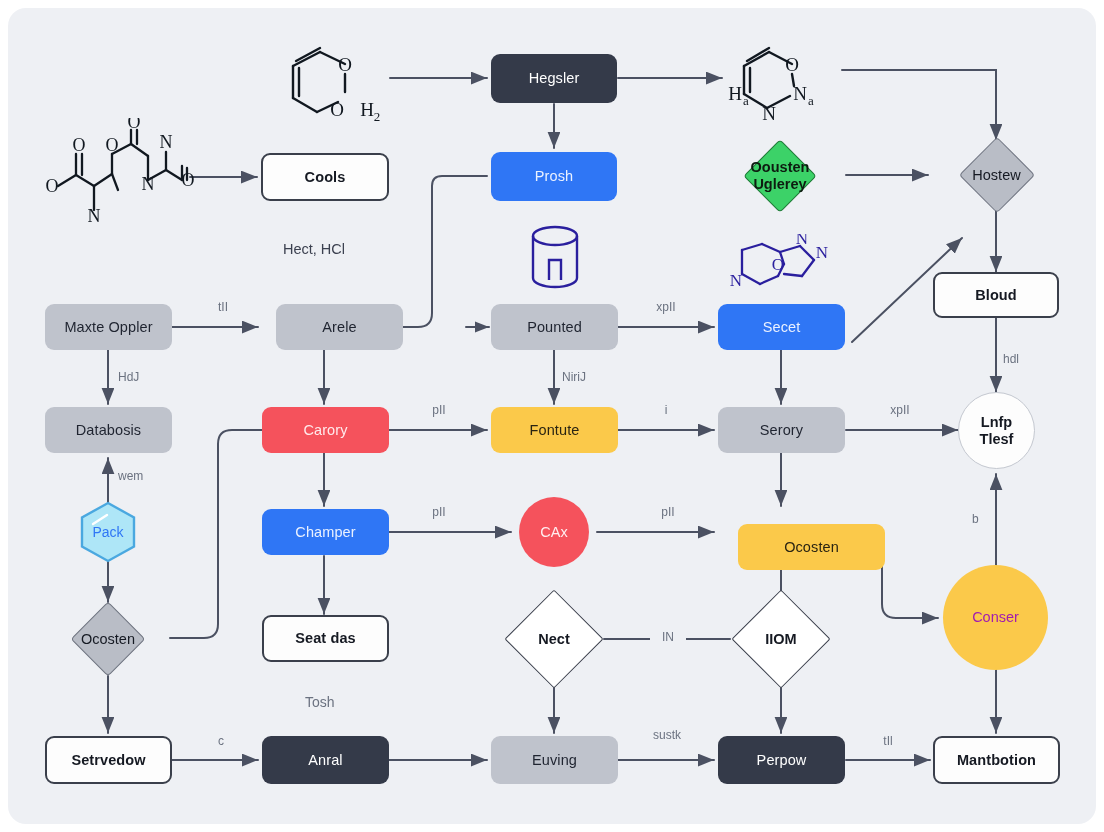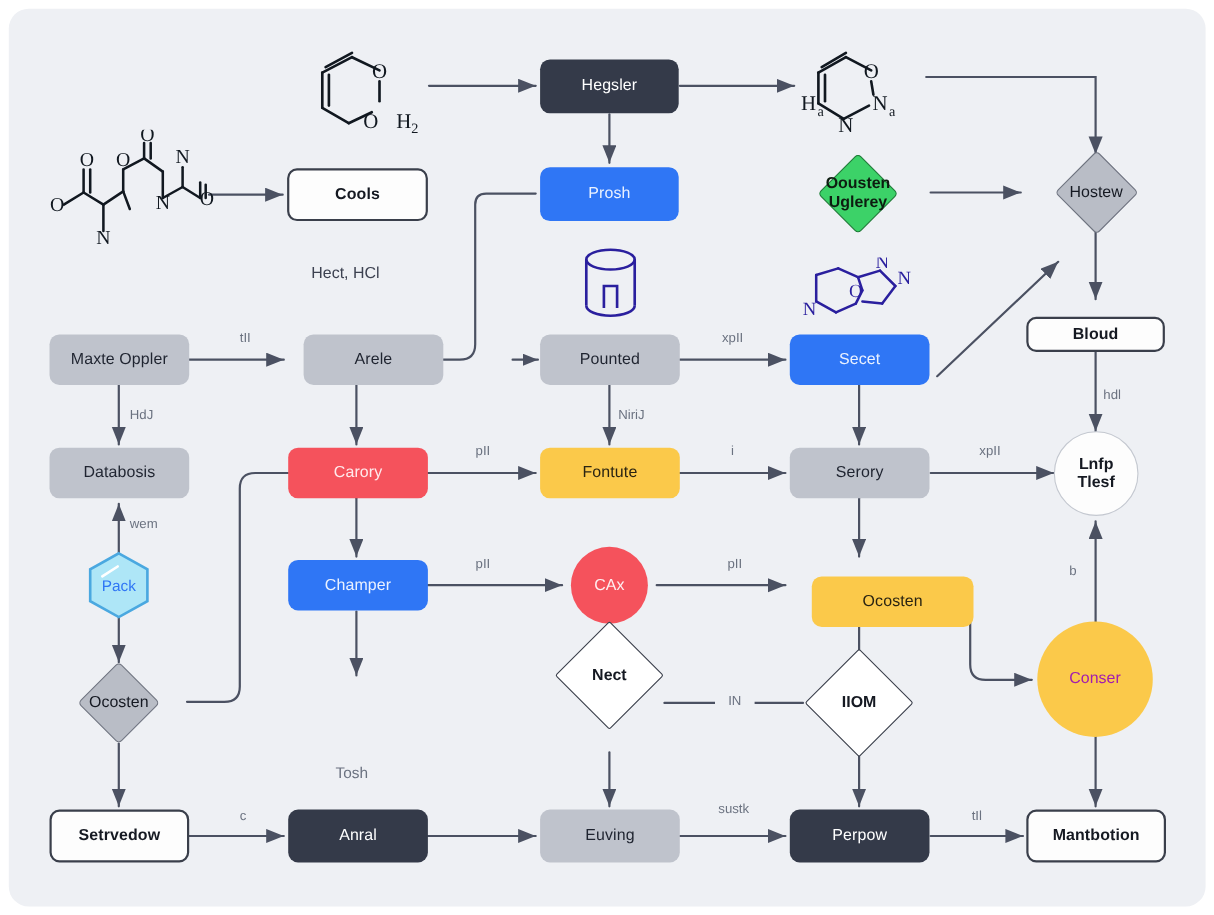--- a/index.html
+++ b/index.html
@@ -338,21 +338,21 @@
   </div>
 
   <div class="diamond green" style="left:712px; top:140px; width:136px; height:72px;">
     <div class="shape" style="width:52px; height:52px;"></div>
     <div class="dlabel" style="flex-direction:column;">
       <span>Oousten</span>
       <span>Uglerey</span>
     </div>
   </div>
 
-  <div class="node rect white" style="left:933px; top:272px; width:126px; height:32px;margin-top:16px;">
+  <div class="node rect white" style="left:933px; top:272px; width:126px; height:46px;">
     <span>Bloud</span>
   </div>
 
   <div class="node rect grey" style="left:45px; top:304px; width:127px; height:46px;">
     <span>Maxte Oppler</span>
   </div>
 
   <div class="node rect grey" style="left:276px; top:304px; width:127px; height:46px;">
     <span>Arele</span>
   </div>
@@ -408,22 +408,25 @@
 
   <div class="circle amber" style="left:943px; top:565px; width:105px; height:105px;">
     <span>Conser</span>
   </div>
 
   <div class="diamond grey" style="left:40px; top:602px; width:136px; height:74px;">
     <div class="shape" style="width:53px; height:53px;"></div>
     <div class="dlabel">Ocosten</div>
   </div>
 
-
-  <div class="diamond white" style="left:504px; top:564px; width:100px; height:100px;">
+  <div class="node rect white" style="left:262px; top:615px; width:127px; height:47px;">
+    <span>Seat das</span>
+  </div>
+
+  <div class="diamond white" style="left:504px; top:589px; width:100px; height:100px;">
     <div class="shape" style="width:70px; height:70px; border-radius:2px;"></div>
     <div class="dlabel">Nect</div>
   </div>
 
   <div class="diamond white" style="left:731px; top:589px; width:100px; height:100px;">
     <div class="shape" style="width:70px; height:70px; border-radius:2px;"></div>
     <div class="dlabel">IIOM</div>
   </div>
 
   <div class="node rect white" style="left:45px; top:736px; width:127px; height:48px;">

